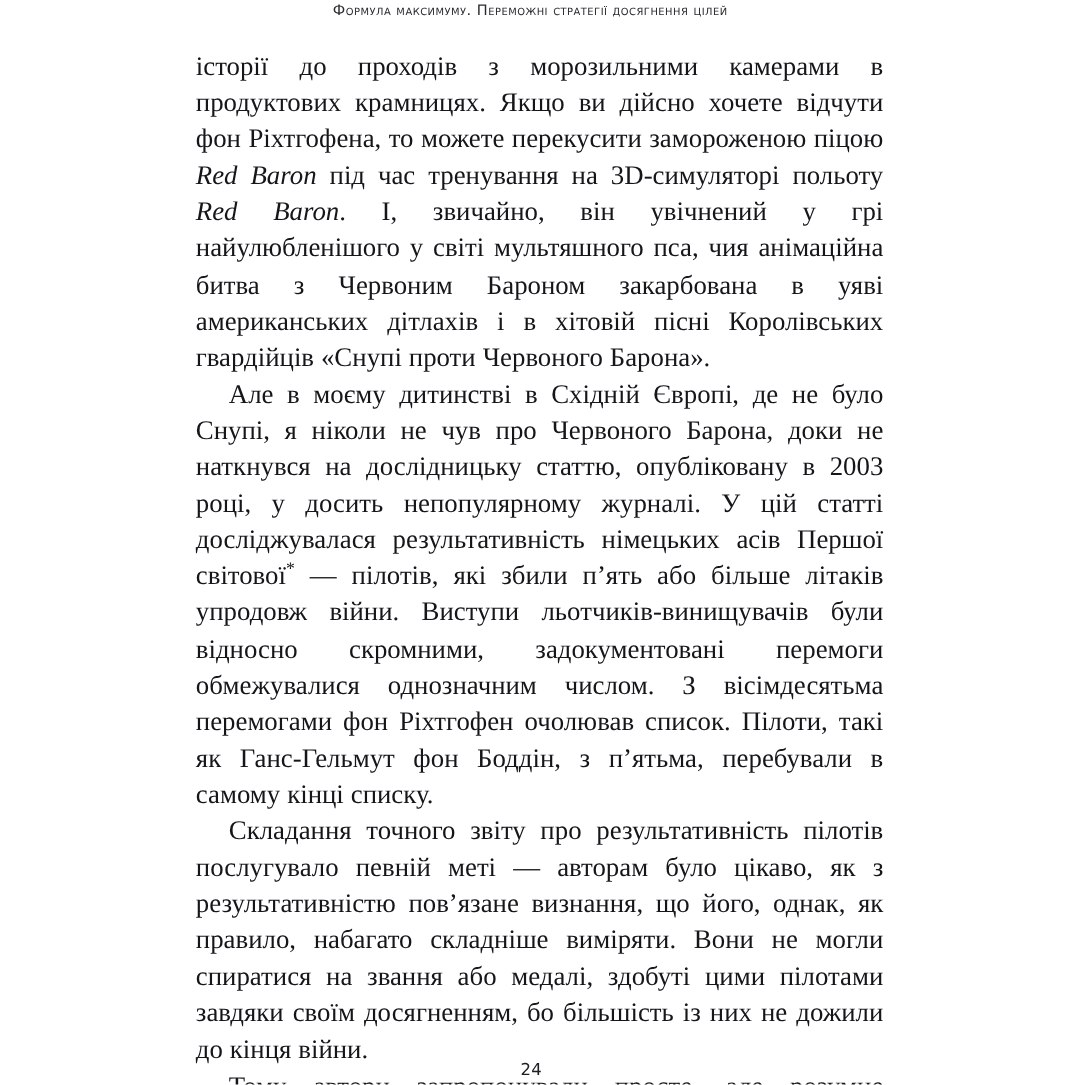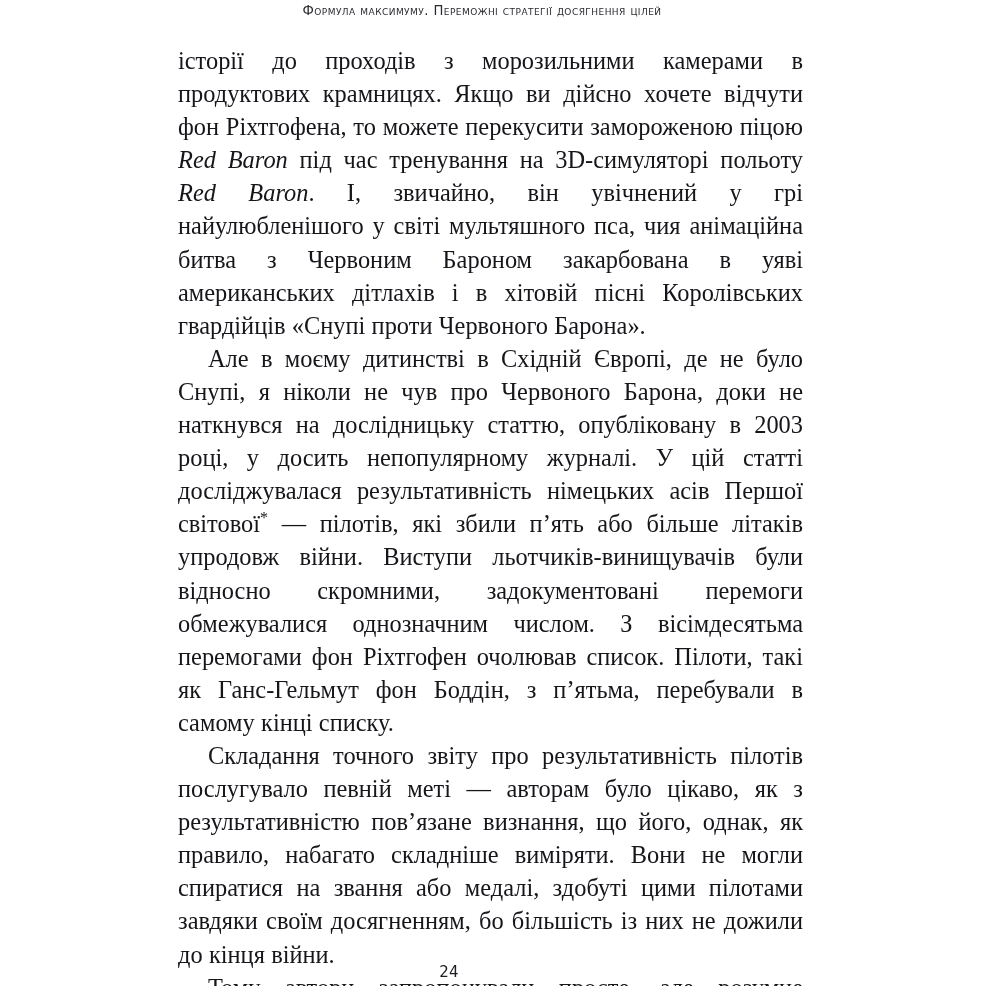--- a/index.html
+++ b/index.html
@@ -79,20 +79,21 @@
     position: absolute;
     left: 0;
     top: 962px;
     width: 898px;
     text-align: center;
     font-family: "DejaVu Sans", "Liberation Sans", sans-serif;
     font-size: 15px;
     line-height: 20px;
     color: #1d1d22;
     letter-spacing: 0.3px;
+    padding-left: 34px;
   }
 </style>
 </head>
 <body>
 
 <div class="page">
 
   <div class="running-header">Формула максимуму. Переможні стратегії досягнення цілей</div>
 
   <div class="text-block">

